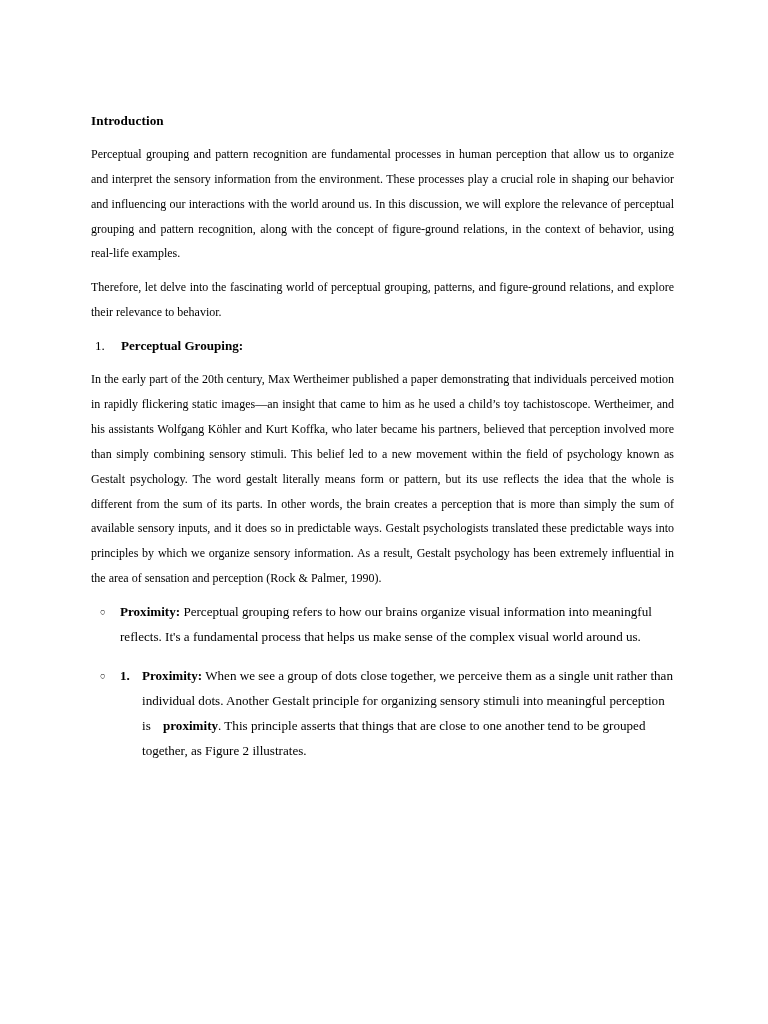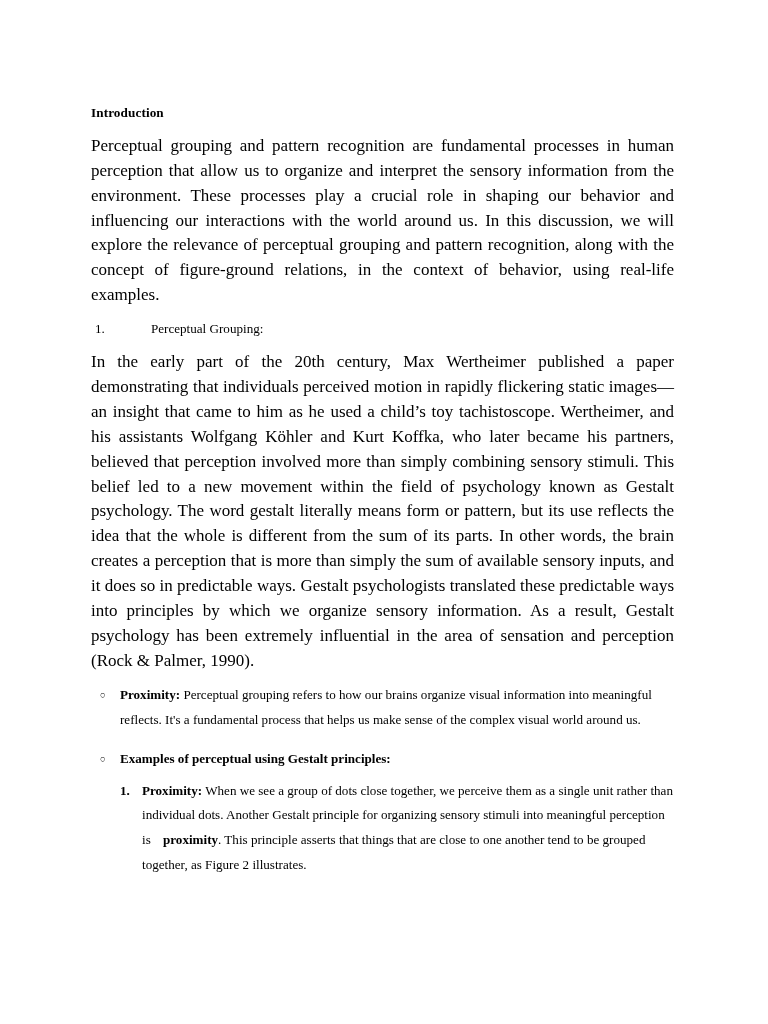--- a/index.html
+++ b/index.html
@@ -27,27 +27,27 @@
     left: 91px;
     top: 101px;
     width: 583px;
   }
 
   
   .doc-heading {
     font-size: 13.2px;
     font-weight: bold;
     line-height: 24.8px;
-    margin: 0 0 8px 0;
+    margin: 8px 0 8px 0;
     letter-spacing: 0.1px;
   }
 
   
   .para {
-    font-size: 17px;
+    font-size: 12px;
     line-height: 24.9px;
     text-align: justify;
     text-justify: inter-word;
     margin: 0 0 9px 0;
     hyphens: none;
   }
   .para:last-child { margin-bottom: 0; }
 
   
   .ol-top {
@@ -56,21 +56,21 @@
     line-height: 24.9px;
     padding-left: 26px;
     margin: 0 0 8px 4px;
   }
   .ol-top .marker {
     position: absolute;
     left: 0;
     top: 0;
     font-weight: normal;
   }
-  .ol-top .label { font-weight: normal; margin-left: 30px; }
+  .ol-top .label { font-weight: bold; }
 
   
   .ul-circle {
     list-style: none;
     margin: 0;
     padding: 0;
   }
   .ul-circle > li {
     position: relative;
     font-size: 13.1px;
@@ -117,37 +117,37 @@
 </head>
 <body>
 
 <div class="page">
   <div class="content">
 
     <h1 class="doc-heading">Introduction</h1>
 
     <p class="para">Perceptual grouping and pattern recognition are fundamental processes in human perception that allow us to organize and interpret the sensory information from the environment. These processes play a crucial role in shaping our behavior and influencing our interactions with the world around us. In this discussion, we will explore the relevance of perceptual grouping and pattern recognition, along with the concept of figure-ground relations, in the context of behavior, using real-life examples.</p>
 
+    <p class="para">Therefore, let delve into the fascinating world of perceptual grouping, patterns, and figure-ground relations, and explore their relevance to behavior.</p>
 
     <div class="ol-top">
       <span class="marker">1.</span><span class="label">Perceptual Grouping:</span>
     </div>
 
     <p class="para">In the early part of the 20th century, Max Wertheimer published a paper demonstrating that individuals perceived motion in rapidly flickering static images—an insight that came to him as he used a child’s toy tachistoscope. Wertheimer, and his assistants Wolfgang Köhler and Kurt Koffka, who later became his partners, believed that perception involved more than simply combining sensory stimuli. This belief led to a new movement within the field of psychology known as Gestalt psychology. The word gestalt literally means form or pattern, but its use reflects the idea that the whole is different from the sum of its parts. In other words, the brain creates a perception that is more than simply the sum of available sensory inputs, and it does so in predictable ways. Gestalt psychologists translated these predictable ways into principles by which we organize sensory information. As a result, Gestalt psychology has been extremely influential in the area of sensation and perception (Rock &amp; Palmer, 1990).</p>
 
     <ul class="ul-circle">
 
       <li>
         <span class="bullet">○</span>
         <span class="bullet-body"><span class="run-in">Proximity:</span><span> Perceptual grouping refers to how our brains organize visual information into meaningful reflects. It's a fundamental process that helps us make sense of the complex visual world around us.</span></span>
       </li>
 
       <li class="tight">
         <span class="bullet">○</span>
-        <span class="bullet-body all-bold">Examples of perceptual using Gestalt principles:</span>
 
         <ol class="ol-nested">
           <li>
             <span class="marker">1.</span><span class="run-in">Proximity:</span><span> When we see a group of dots close together, we perceive them as a single unit rather than individual dots. Another Gestalt principle for organizing sensory stimuli into meaningful perception is </span><span class="inline-bold">proximity</span><span>. This principle asserts that things that are close to one another tend to be grouped together, as Figure 2 illustrates.</span>
           </li>
         </ol>
       </li>
 
     </ul>
 

